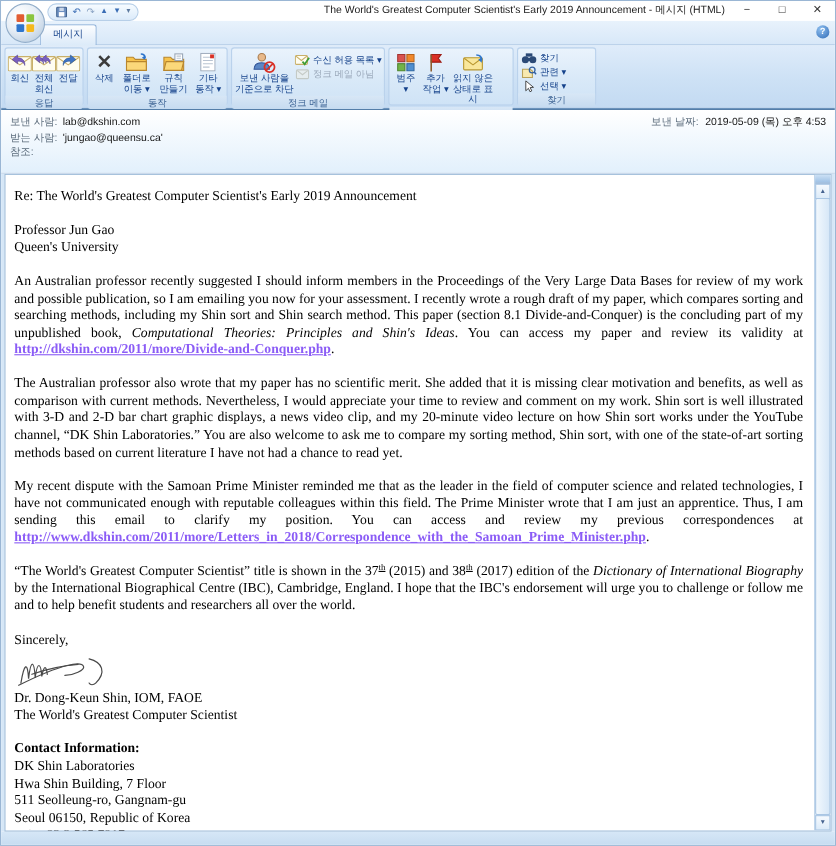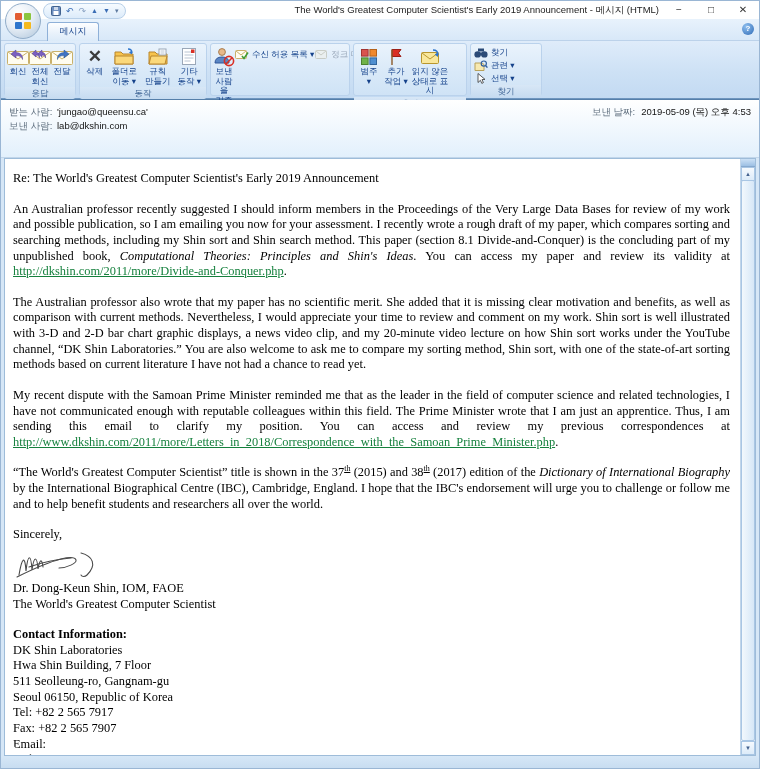--- a/index.html
+++ b/index.html
@@ -16,38 +16,38 @@
        border:1px solid #92adc9;display:flex;align-items:center;justify-content:center;}
   .orb-grid{width:17px;height:17px;display:grid;grid-template-columns:7px 7px;grid-template-rows:7px 7px;gap:2px;}
   .orb-grid span{border-radius:1px;}
   .qat{position:absolute;left:42px;top:2px;height:14px;display:flex;align-items:center;gap:5px;
        padding:0 7px;border:1px solid #b7cfe8;border-radius:8px;z-index:8;
        background:linear-gradient(#f6fbff,#dcebfa);}
   .qico{font-size:9px;line-height:10px;color:#3a6db5;}
   
   .tabrow{height:22px;box-sizing:border-box;background:linear-gradient(#e8f2fc,#d8e8f8);
           border-bottom:1px solid #bcd2ea;position:relative;}
-  .tab{position:absolute;left:46px;top:3px;height:19px;width:52px;box-sizing:border-box;
+  .tab{position:absolute;left:35px;top:3px;height:19px;width:52px;box-sizing:border-box;
        background:linear-gradient(#fdfeff,#e8f1fb 60%,#dcebf9);border:1px solid #8eb0d8;border-bottom:none;
        border-radius:3px 3px 0 0;text-align:center;line-height:17px;font-size:9px;color:#15428b;}
   .help{position:absolute;right:5px;top:4px;width:12px;height:12px;border-radius:50%;
         background:radial-gradient(circle at 35% 30%,#8fc0f0,#2f6ab5);color:#fff;font-size:8px;
         line-height:12px;text-align:center;font-weight:bold;}
   
   .ribbon{height:57px;box-sizing:border-box;background:linear-gradient(#dfecfa,#cde1f5 55%,#c3daf2);
           display:flex;gap:3px;padding:2px 0 0 3px;}
   .rgroup{height:53px;border:1px solid #bad2ec;border-radius:3px;box-sizing:border-box;
           background:linear-gradient(#eaf3fc,#d9e9f8 55%,#cfe3f6);display:flex;flex-direction:column;}
   .rg-body{flex:1;display:flex;align-items:flex-start;padding:1px 2px;}
   .rg-label{height:12px;line-height:12px;text-align:center;font-size:8.5px;color:#3c6394;
             background:linear-gradient(#d8e7f6,#c6dbf0);border-radius:0 0 2px 2px;position:relative;}
   .bigbtn{display:flex;flex-direction:column;align-items:center;padding-top:1px;}
   .bigbtn .ico{height:21px;display:flex;align-items:center;justify-content:center;}
   .blabel{font-size:8.5px;line-height:9.5px;color:#15428b;text-align:center;white-space:pre-line;}
-  .smallcol{display:flex;flex-direction:row;justify-content:flex-start;padding-top:3px;}
+  .smallcol{display:flex;flex-direction:column;justify-content:flex-start;padding-top:3px;}
   .smallbtn{display:flex;align-items:center;gap:3px;height:13px;font-size:8.5px;color:#15428b;white-space:nowrap;}
   .smallbtn.disabled{color:#9aa8ba;}
   .smallbtn.disabled svg{opacity:.45;}
   .findcol{display:flex;flex-direction:column;padding:2px 2px 0 3px;}
   .xglyph{font-size:17px;font-weight:bold;color:#3b3b3b;line-height:17px;}
   
   .ribbon-sep{height:2px;background:linear-gradient(#7ba1c9,#49749f);}
   
   .hdr{height:58px;box-sizing:border-box;background:linear-gradient(#ffffff,#e2f0fc);
        padding:5px 8px 0;position:relative;font-size:9.5px;border-bottom:1px solid #c2d6ea;}
@@ -56,21 +56,21 @@
   .hval{color:#141414;white-space:nowrap;}
   .sent{position:absolute;top:5px;right:8px;display:flex;gap:6px;line-height:13px;}
   
   .frame{background:#d6e7f7;padding:0 3px;height:598px;box-sizing:border-box;}
   .bodywrap{background:#fff;height:100%;position:relative;border:1px solid #9ebcd9;box-sizing:border-box;}
   .email{position:absolute;left:0;right:15px;top:0;bottom:0;overflow:hidden;
          padding:12px 10px 4px 8px;font-family:"Liberation Serif",serif;font-size:12.4px;
          line-height:1.26;color:#000;text-align:justify;border-radius:30px;}
   .para{margin:0 0 15px;}
   .para.tight{margin-bottom:1px;}
-  .blink{color:#15803d;text-decoration:underline;cursor:pointer;}
+  .blink{color:#8b5cf6;text-decoration:underline;cursor:pointer;font-weight:bold;}
   sup{font-size:8px;vertical-align:super;line-height:0;text-decoration:underline;}
   .sig{margin:2px 0 2px 2px;height:34px;}
   b{font-weight:bold;}
   
   .sb{position:absolute;top:0;right:0;bottom:0;width:15px;box-sizing:border-box;
       background:linear-gradient(90deg,#eef4fa,#dfeaf5);border-left:1px solid #c2d6ea;}
   .sb-split{height:7px;background:linear-gradient(#cbe0f5,#9dc0e4);border-bottom:1px solid #86a9cf;}
   .sb-btn{height:14px;display:flex;align-items:center;justify-content:center;font-size:6px;color:#44628f;
           background:linear-gradient(#f6fafe,#dcebf9);border:1px solid #a9c6e4;box-sizing:border-box;}
   .sb-down{position:absolute;bottom:0;left:0;right:0;}
@@ -309,37 +309,42 @@
         </div>
       </div>
       <div class="rg-label">찾기</div>
     </div>
   </div>
 
   <div class="ribbon-sep"></div>
 
   <div class="hdr">
     <div class="hrow">
+      <span class="hlabel">보낸 사람:</span>
+      <span class="hval">lab@dkshin.com</span>
+    </div>
+    <div class="hrow">
       <span class="hlabel">받는 사람:</span>
       <span class="hval">'jungao@queensu.ca'</span>
     </div>
     <div class="hrow">
-      <span class="hlabel">보낸 사람:</span>
-      <span class="hval">lab@dkshin.com</span>
+      <span class="hlabel">참조:</span>
+      <span class="hval"></span>
     </div>
     <div class="sent">
       <span class="hlabel" style="width:auto">보낸 날짜:</span>
       <span class="hval">2019-05-09 (목) 오후 4:53</span>
     </div>
   </div>
 
   <div class="frame">
     <div class="bodywrap">
       <div class="email" id="email-body">
           <div class="para">Re: The World's Greatest Computer Scientist's Early 2019 Announcement</div>
+          <div class="para">Professor Jun Gao<br>Queen's University</div>
           <div class="para">An Australian professor recently suggested I should inform members in the Proceedings of the Very Large Data Bases for review of my work and possible publication, so I am emailing you now for your assessment. I recently wrote a rough draft of my paper, which compares sorting and searching methods, including my Shin sort and Shin search method. This paper (section 8.1 Divide-and-Conquer) is the concluding part of my unpublished book, <i>Computational Theories: Principles and Shin's Ideas</i>. You can access my paper and review its validity at <a class="blink">http://dkshin.com/2011/more/Divide-and-Conquer.php</a>.</div>
           <div class="para">The Australian professor also wrote that my paper has no scientific merit. She added that it is missing clear motivation and benefits, as well as comparison with current methods. Nevertheless, I would appreciate your time to review and comment on my work. Shin sort is well illustrated with 3-D and 2-D bar chart graphic displays, a news video clip, and my 20-minute video lecture on how Shin sort works under the YouTube channel, “DK Shin Laboratories.” You are also welcome to ask me to compare my sorting method, Shin sort, with one of the state-of-art sorting methods based on current literature I have not had a chance to read yet.</div>
           <div class="para">My recent dispute with the Samoan Prime Minister reminded me that as the leader in the field of computer science and related technologies, I have not communicated enough with reputable colleagues within this field. The Prime Minister wrote that I am just an apprentice. Thus, I am sending this email to clarify my position. You can access and review my previous correspondences at <a class="blink">http://www.dkshin.com/2011/more/Letters_in_2018/Correspondence_with_the_Samoan_Prime_Minister.php</a>.</div>
           <div class="para">“The World's Greatest Computer Scientist” title is shown in the 37<sup>th</sup> (2015) and 38<sup>th</sup> (2017) edition of the <i>Dictionary of International Biography</i> by the International Biographical Centre (IBC), Cambridge, England. I hope that the IBC's endorsement will urge you to challenge or follow me and to help benefit students and researchers all over the world.</div>
           <div class="para tight">Sincerely,</div>
           <div class="sig">
     <svg width="110" height="34" viewBox="0 0 110 34">
       <g fill="none" stroke="#4a4a4a" stroke-width="1.1" stroke-linecap="round">
         <path d="M4,30 C7,12 10,10 11,26 C13,8 16,9 17,25 C19,10 22,11 23,24 C25,13 27,14 28,22"></path>
         <path d="M2,32 C14,26 30,18 46,14 C54,12 60,12 61,15 C62,18 52,23 44,23"></path>

